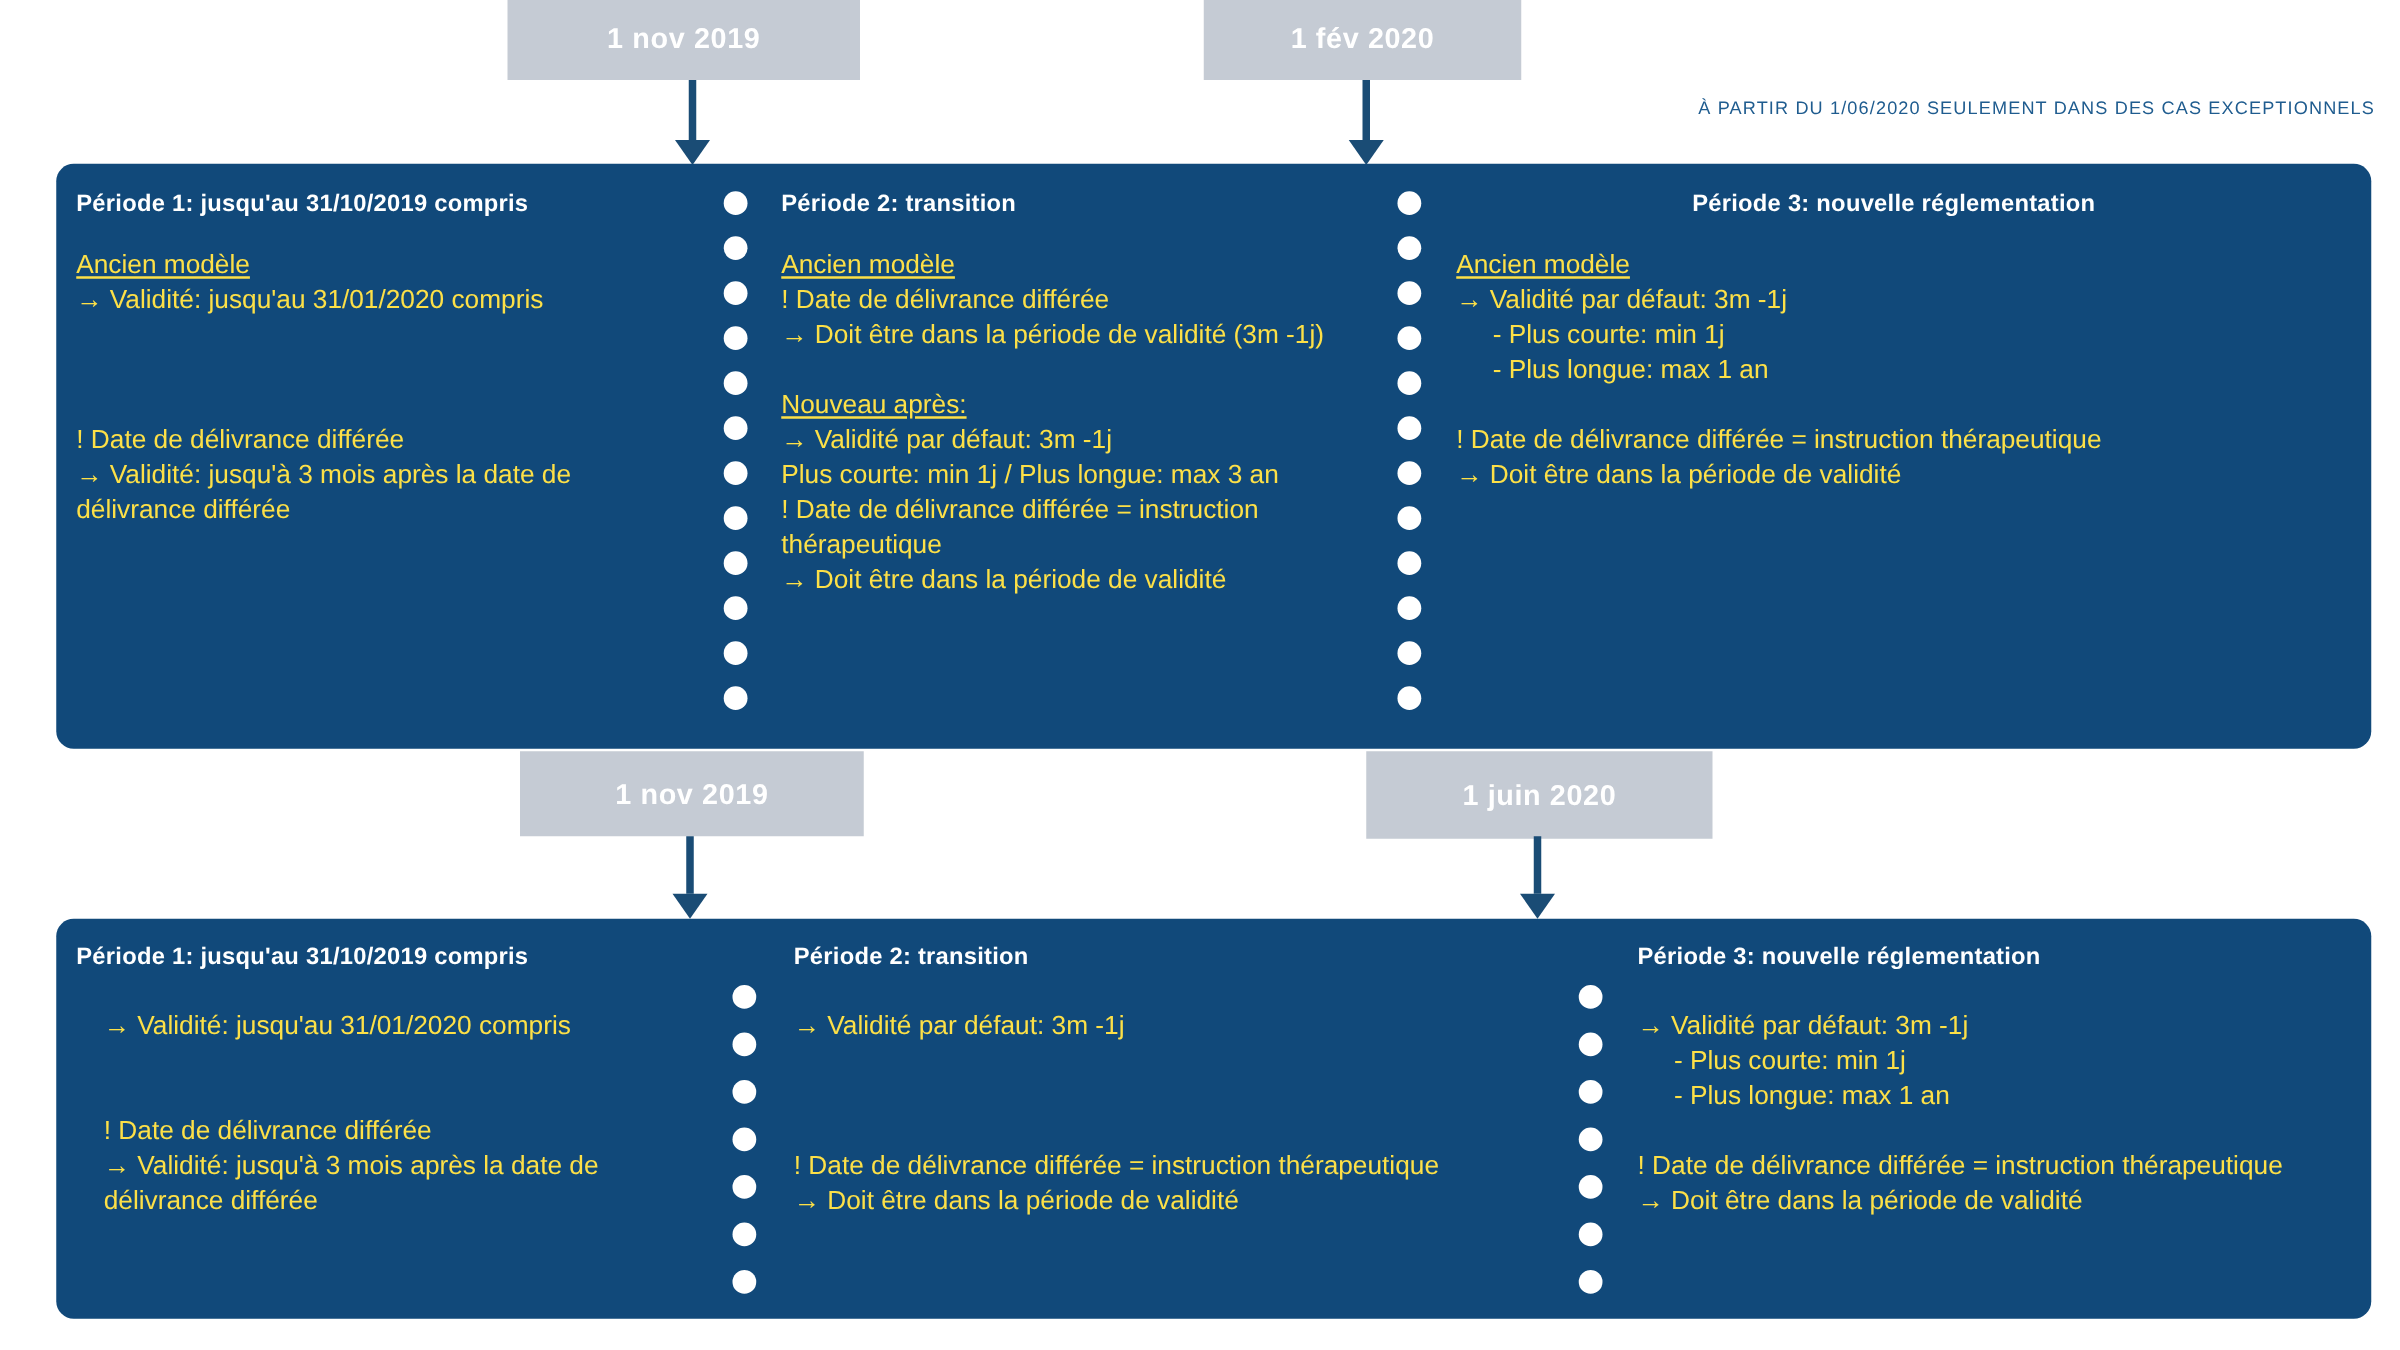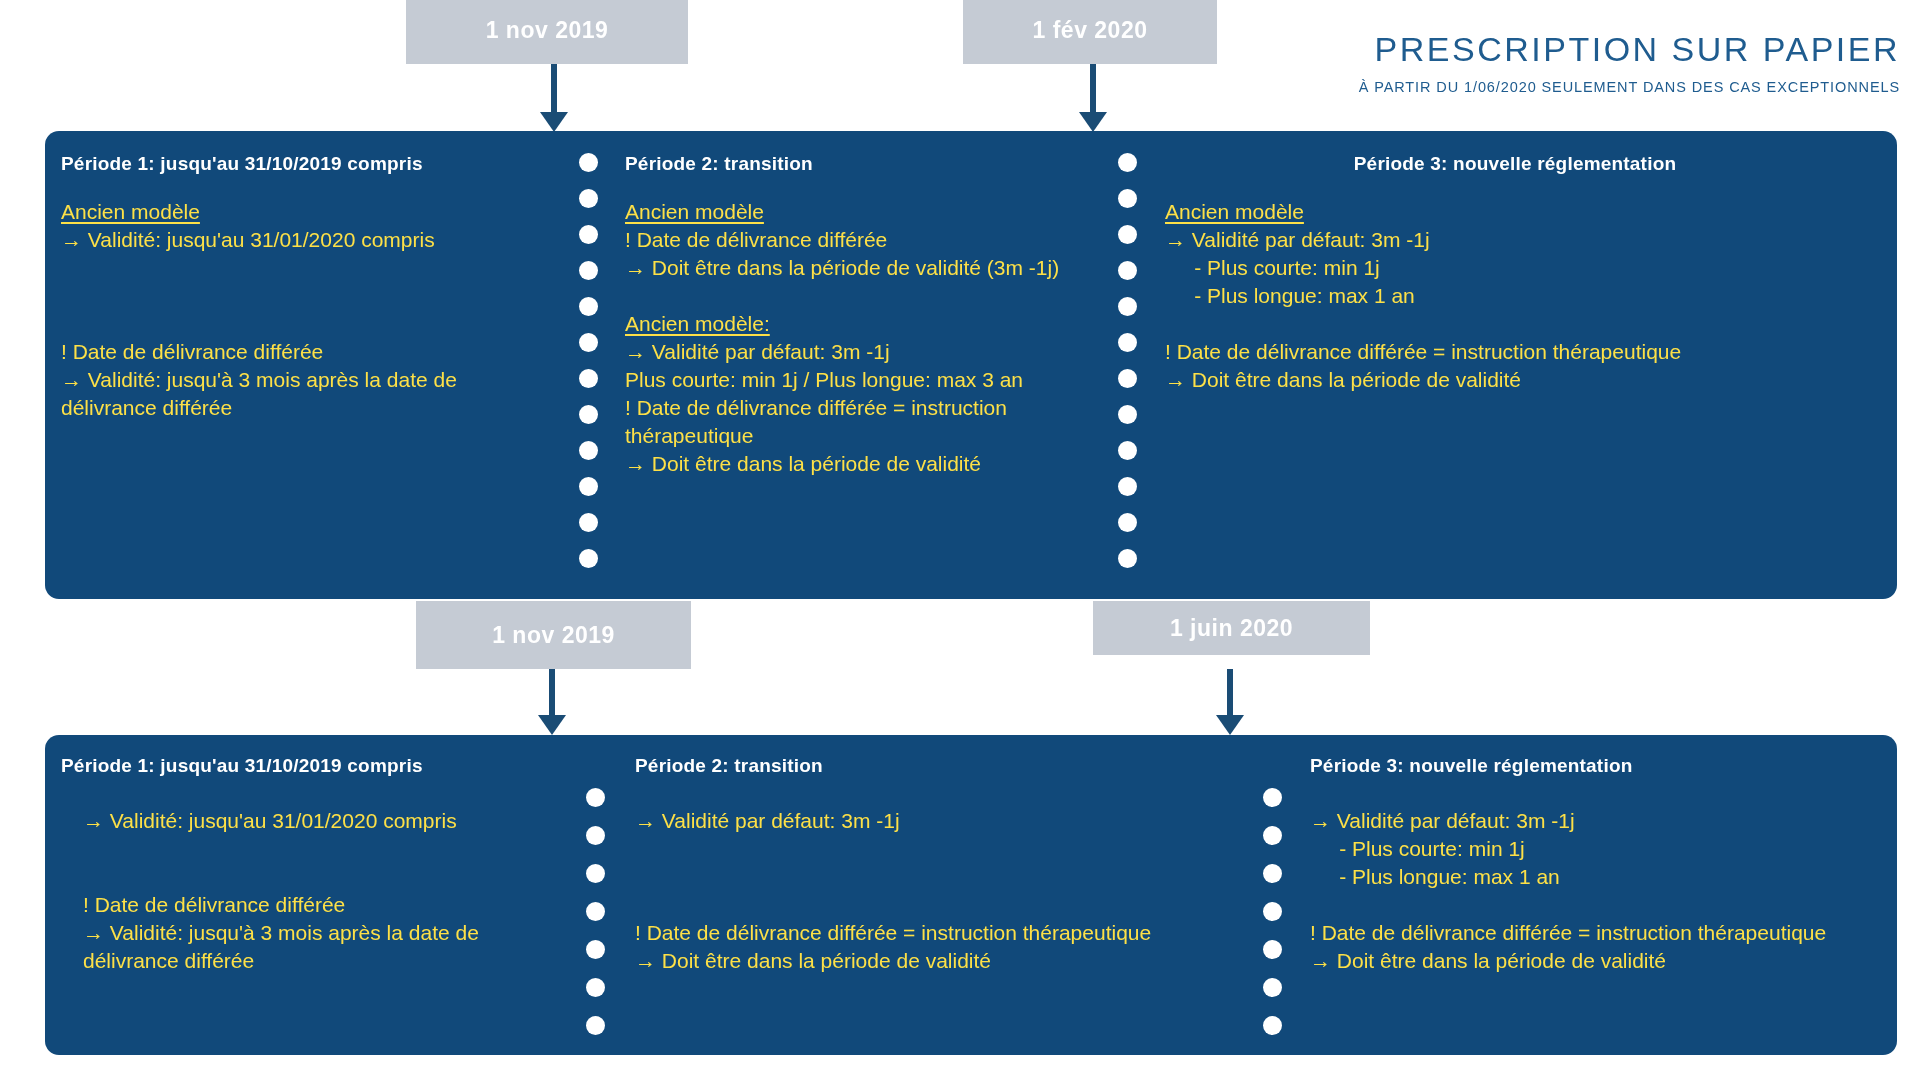--- a/index.html
+++ b/index.html
@@ -108,21 +108,20 @@
   <div class="arrow" style="left:534px; top:64px; width:40px; height:68px;">
     <div class="shaft" style="height:48px;"></div>
     <div class="head" style="top:48px;"></div>
   </div>
 
   <div class="arrow" style="left:1073px; top:64px; width:40px; height:68px;">
     <div class="shaft" style="height:48px;"></div>
     <div class="head" style="top:48px;"></div>
   </div>
 
-  <div class="section-title" style="right:20px; top:30px;">PRESCRIPTION SUR PAPIER</div>
 
   <div class="section-sub" style="right:20px; top:79px;">À PARTIR DU 1/06/2020 SEULEMENT DANS DES CAS EXCEPTIONNELS</div>
 
   <div class="panel" style="left:45px; top:131px; width:1852px; height:468px;">
 
     <div class="dots" style="left:534px; top:22px; gap:17px;">
       <span style="width:19px;height:19px;"></span>
         <span style="width:19px;height:19px;"></span>
       <span style="width:19px;height:19px;"></span>
         <span style="width:19px;height:19px;"></span>
@@ -164,21 +163,21 @@
         </div>
     </div>
 
     <div class="col" style="left:580px; top:22px; width:500px;">
       <div class="col-title">Période 2: transition</div>
       <div class="body-text" style="margin-top:23px; width:500px;">
           <div><span class="u">Ancien modèle</span></div>
           <div>! Date de délivrance différée</div>
           <div class="arrowtxt">→ Doit être dans la période de validité (3m -1j)</div>
           <span class="blank"></span>
-          <div><span class="u">Ancien modèle: </span></div>
+          <div><span class="u">Nouveau après: </span></div>
           <div class="arrowtxt">→ Validité par défaut: 3m -1j</div>
           <div>Plus courte: min 1j / Plus longue: max 3 an</div>
           <div>! Date de délivrance différée = instruction thérapeutique</div>
           <div class="arrowtxt">→ Doit être dans la période de validité</div>
         </div>
     </div>
 
     <div class="col" style="left:1120px; top:22px; width:720px;">
       <div class="col-title" style="text-align:center; width:700px;">Période 3: nouvelle réglementation</div>
       <div class="body-text" style="margin-top:23px; width:700px;">
@@ -189,21 +188,21 @@
           <span class="blank"></span>
           <div>! Date de délivrance différée = instruction thérapeutique</div>
           <div class="arrowtxt">→ Doit être dans la période de validité</div>
         </div>
     </div>
 
   </div>
 
   <div class="date-badge" style="left:416px; top:601px; width:275px; height:68px;">1 nov 2019</div>
 
-  <div class="date-badge" style="left:1093px; top:601px; width:277px; height:54px;">1 juin 2020</div>
+  <div class="date-badge" style="left:1093px; top:601px; width:277px; height:70px;">1 juin 2020</div>
 
   <div class="arrow" style="left:532px; top:669px; width:40px; height:66px;">
     <div class="shaft" style="height:46px;"></div>
     <div class="head" style="top:46px;"></div>
   </div>
 
   <div class="arrow" style="left:1210px; top:669px; width:40px; height:66px;">
     <div class="shaft" style="height:46px;"></div>
     <div class="head" style="top:46px;"></div>
   </div>

